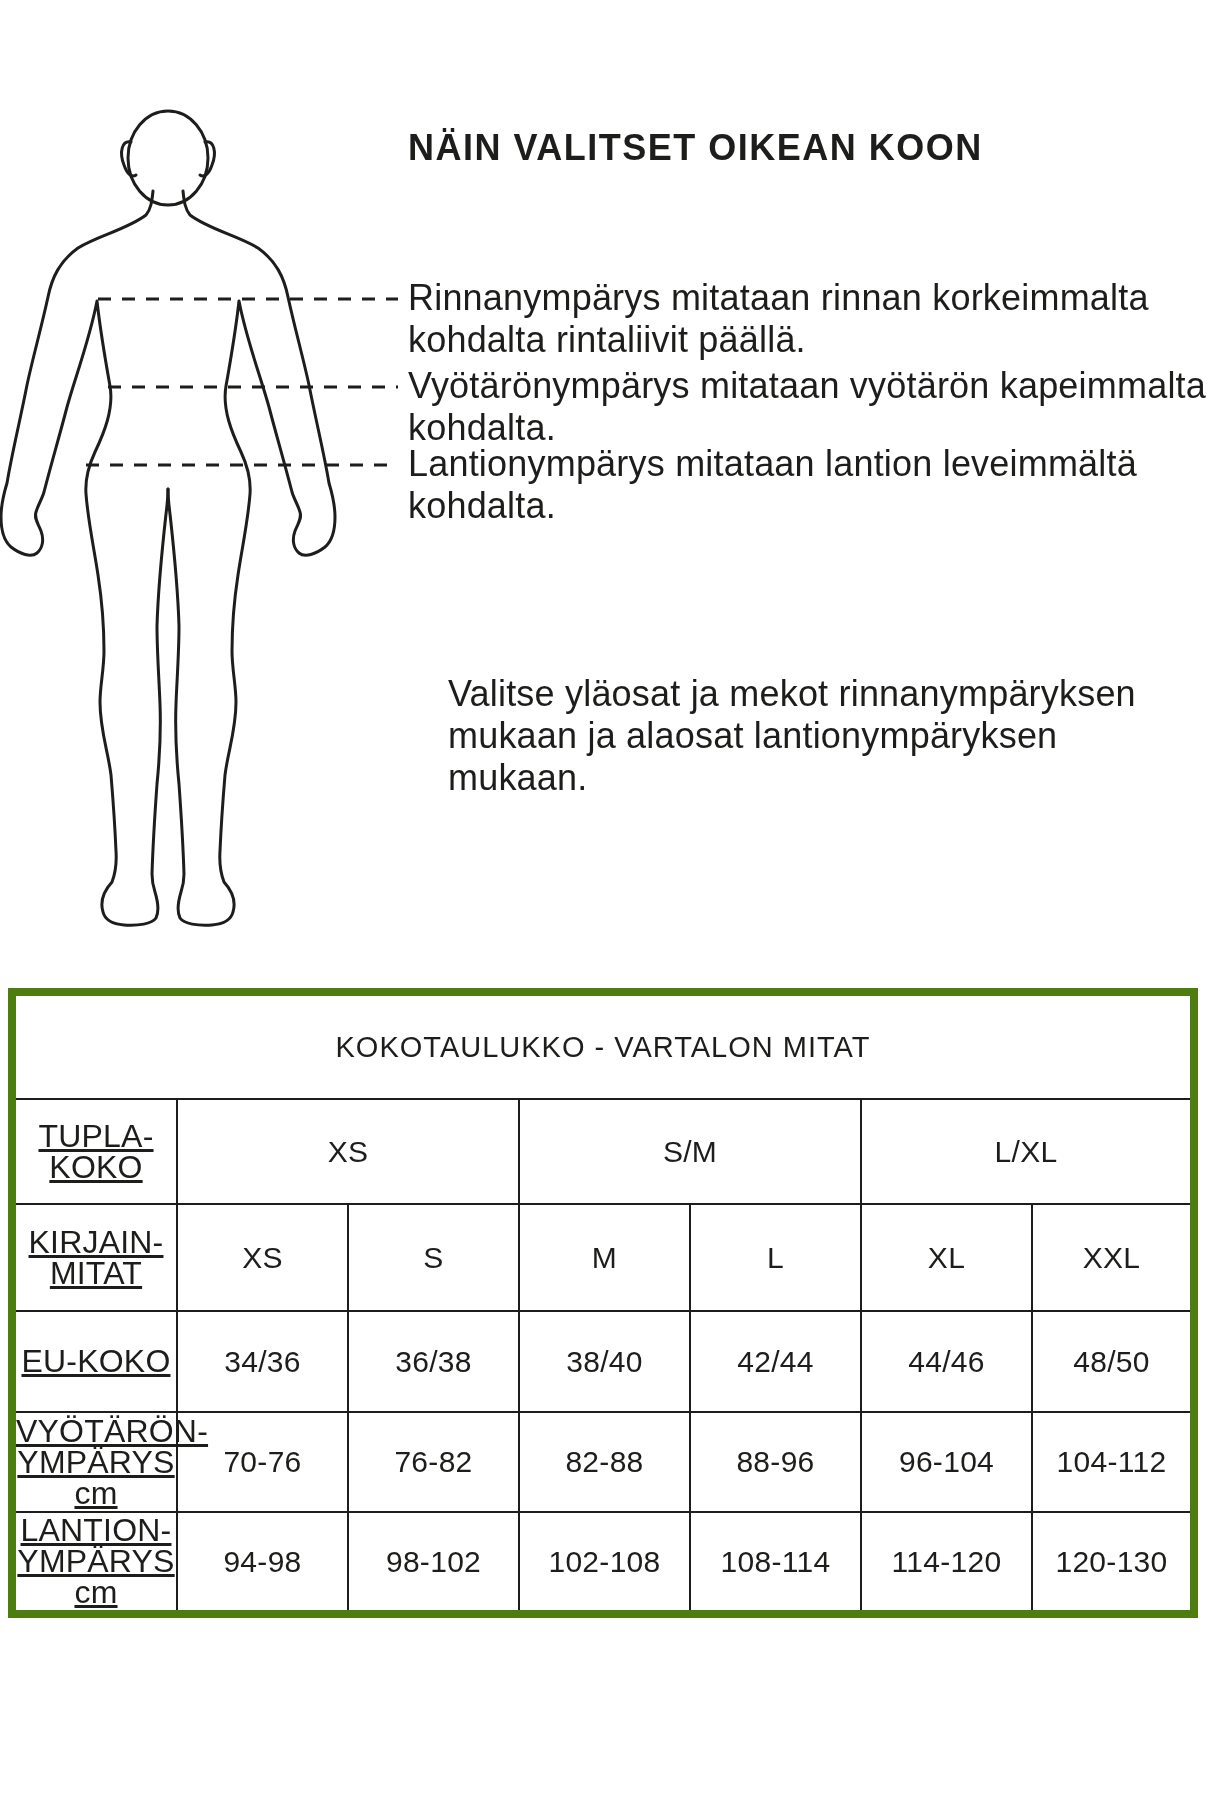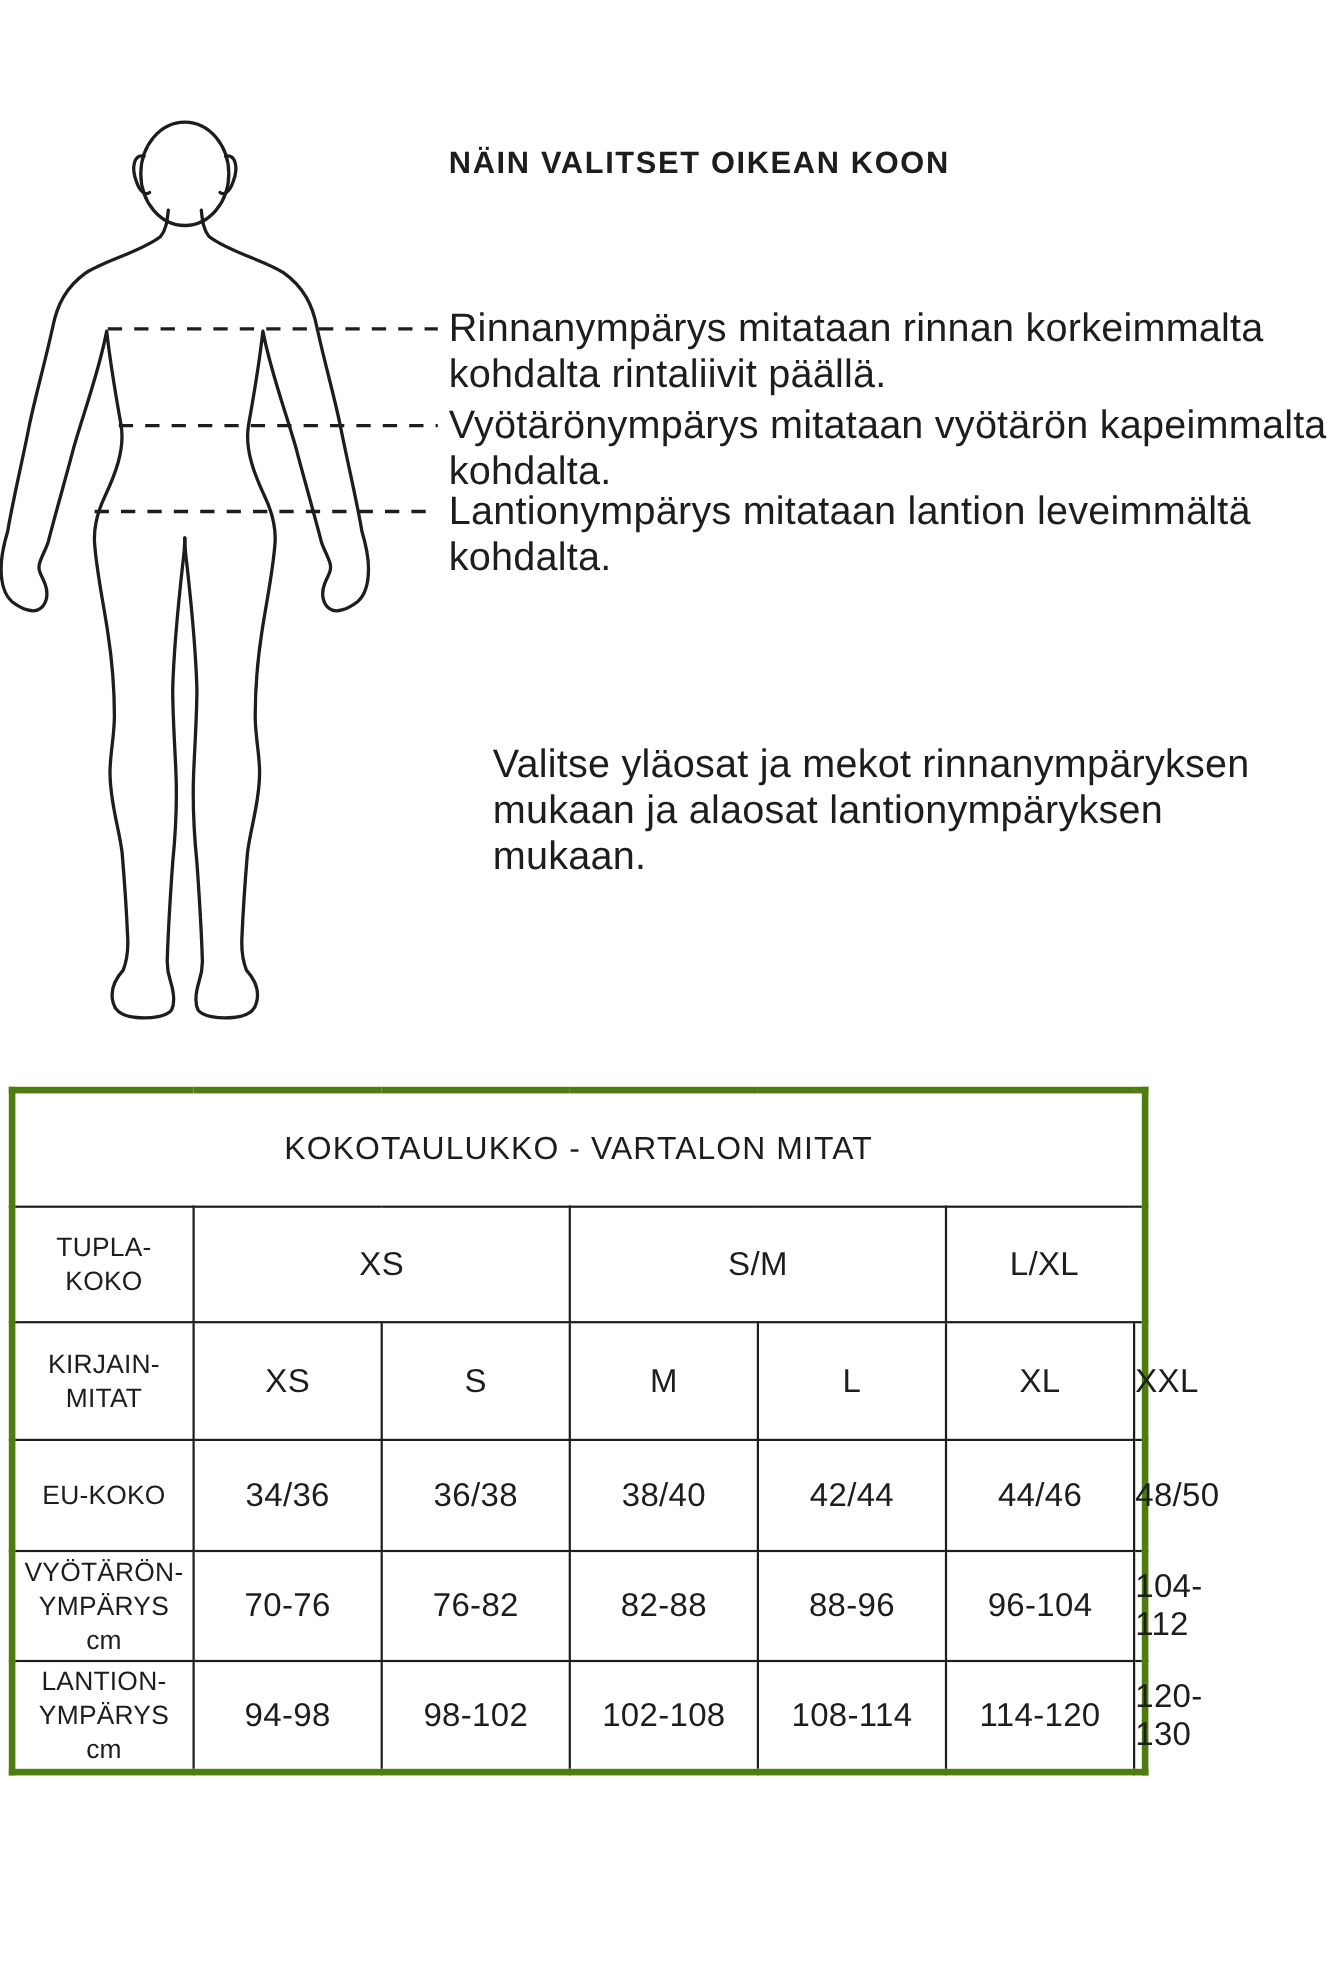--- a/index.html
+++ b/index.html
@@ -20,21 +20,21 @@
     top: 85px;
     width: 1206px;
     height: 860px;
   }
 
   .page-title {
     position: absolute;
     left: 408px;
     top: 128px;
     margin: 0;
-    font-size: 28px;
+    font-size: 36px;
     font-weight: 700;
     letter-spacing: 1.5px;
     line-height: 40px;
     white-space: nowrap;
   }
 
   .instr, .note {
     position: absolute;
     left: 408px;
     margin: 0;
@@ -46,43 +46,44 @@
   .instr-chest { top: 277px; }
   .instr-waist { top: 365px; }
   .instr-hips  { top: 443px; }
   .note        { top: 673px; margin-left: 40px; }
 
   
   .size-table {
     position: absolute;
     left: 8px;
     top: 988px;
-    width: 1036px;
+    width: 1190px;
     border-collapse: collapse;
     table-layout: fixed;
-    border: 6px solid #4d7c0f;
+    border: 8px solid #4d7c0f;
   }
   .size-table td {
     border: 2px solid #1d1d1b;
     text-align: center;
     vertical-align: middle;
     padding: 0;
     font-size: 30px;
     letter-spacing: 0.3px;
   }
   .size-table td.table-title-cell {
     height: 102px;
     font-size: 29px;
     letter-spacing: 1px;
   }
   .size-table td.row-label {
-    font-size: 24px;
+    font-size: 32px;
     line-height: 31px;
     white-space: pre-line;
     letter-spacing: 0.2px;
+    text-decoration: underline;
   }
   .r-double td  { height: 103px; }
   .r-letter td  { height: 105px; }
   .r-eu td      { height: 99px;  }
   .r-chest td   { height: 110px; }
   .r-waist td   { height: 98px; margin-top: 40px;  }
   .r-hip td     { height: 97px;  }
 </style>
 </head>
 <body>

